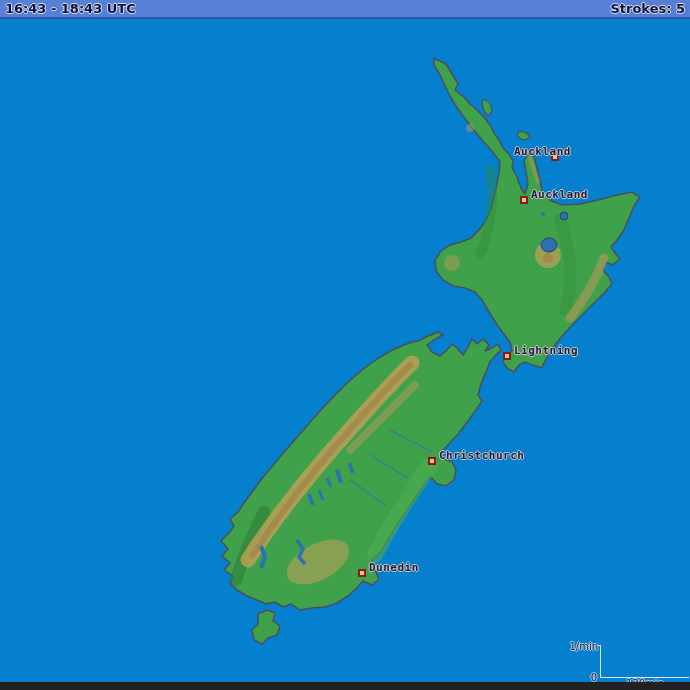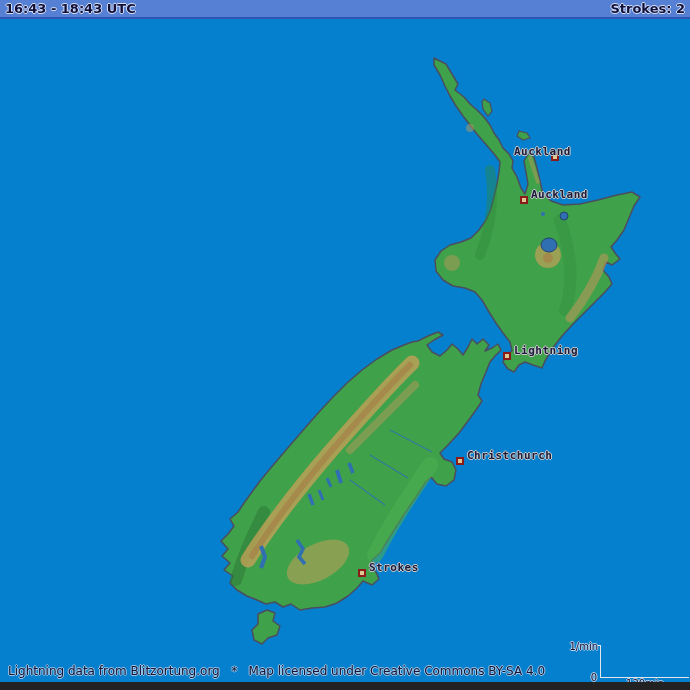--- a/index.html
+++ b/index.html
@@ -57,21 +57,21 @@
     text-shadow:-1px 0 #9CC4E0,1px 0 #9CC4E0,0 -1px #9CC4E0,0 1px #9CC4E0;
   }
 </style>
 </head>
 <body>
 
 <div class="screen">
 
   <header class="topbar">
     <span>16:43 - 18:43 UTC</span>
-    <span>Strokes: 2</span>
+    <span>Strokes: 5</span>
   </header>
 
   <div class="map">
     <svg width="690" height="690" viewBox="0 0 690 690">
 
       <path fill="#3FA14A" stroke="#4A4E5E" stroke-width="1.5" stroke-linejoin="round" d="M434,58 L446,64 452,74 458,84 455,90 464,97 470,104 477,110 484,117 490,125 494,133 499,140 503,148 509,154 513,161 512,168 517,177 521,188 525,194 528,184 526,172 524,161 529,152 534,157 537,168 540,181 543,194 551,201 563,205 580,204 598,200 617,195 632,192 640,197 634,206 629,218 624,230 617,240 611,247 615,253 620,259 612,265 606,262 603,270 609,277 612,284 605,292 596,301 585,312 574,323 562,336 552,349 545,361 542,368 533,365 525,362 519,365 514,372 508,369 503,362 506,355 512,351 510,342 503,333 496,323 489,312 482,300 475,292 465,288 453,286 443,280 436,271 435,260 441,251 450,245 461,242 471,238 479,230 486,220 491,209 494,197 497,184 499,172 500,162 495,155 489,148 483,141 476,133 470,125 463,116 456,106 450,96 445,86 440,75 434,65 Z"></path>
 
       <path fill="#3FA14A" stroke="#4A4E5E" stroke-width="1.5" stroke-linejoin="round" d="M418,341 L428,336 438,332 443,335 434,340 427,345 432,352 440,356 447,350 452,344 458,349 463,355 468,347 472,339 477,344 483,339 489,345 485,351 492,348 498,344 501,350 495,356 490,362 486,372 481,384 478,395 482,401 476,410 468,421 459,433 448,445 440,453 444,459 452,462 456,470 454,480 446,486 437,484 431,477 425,483 416,497 405,513 394,530 384,546 380,553 372,560 370,568 376,572 379,579 372,585 363,581 357,588 348,596 337,603 325,607 312,608 300,610 291,604 283,607 275,602 266,604 257,600 247,596 237,590 230,583 233,576 224,570 230,563 222,556 228,549 221,541 228,534 234,526 230,519 238,512 244,503 252,492 260,481 269,470 280,457 292,443 305,428 319,412 333,397 347,383 362,370 377,359 392,350 404,345 412,342 Z"></path>
 
       <path fill="#3FA14A" stroke="#4A4E5E" stroke-width="1.5" stroke-linejoin="round" d="M258,614 L267,610 275,613 273,621 280,626 277,635 268,638 262,644 254,640 252,630 258,624 Z"></path>
@@ -115,32 +115,31 @@
       <span class="label">Auckland</span>
     </div>
     <div class="city" style="left:520px;top:196px;">
       <span class="marker"></span>
       <span class="label">Auckland</span>
     </div>
     <div class="city" style="left:503px;top:352px;">
       <span class="marker"></span>
       <span class="label">Lightning</span>
     </div>
-    <div class="city" style="left:456px;top:457px;">
+    <div class="city" style="left:428px;top:457px;">
       <span class="marker"></span>
       <span class="label">Christchurch</span>
     </div>
     <div class="city" style="left:358px;top:569px;">
       <span class="marker"></span>
-      <span class="label">Strokes</span>
+      <span class="label">Dunedin</span>
     </div>
 
     <div class="rate-chart">
       <span class="tick"></span>
       <span class="lbl ymax">1/min</span>
       <span class="lbl ymin">0</span>
       <span class="lbl xlab">120min</span>
     </div>
 
-    <div class="attribution">Lightning data from Blitzortung.org   *   Map licensed under Creative Commons BY-SA 4.0</div>
   </div>
 
 </div>
 
 </body></html>

